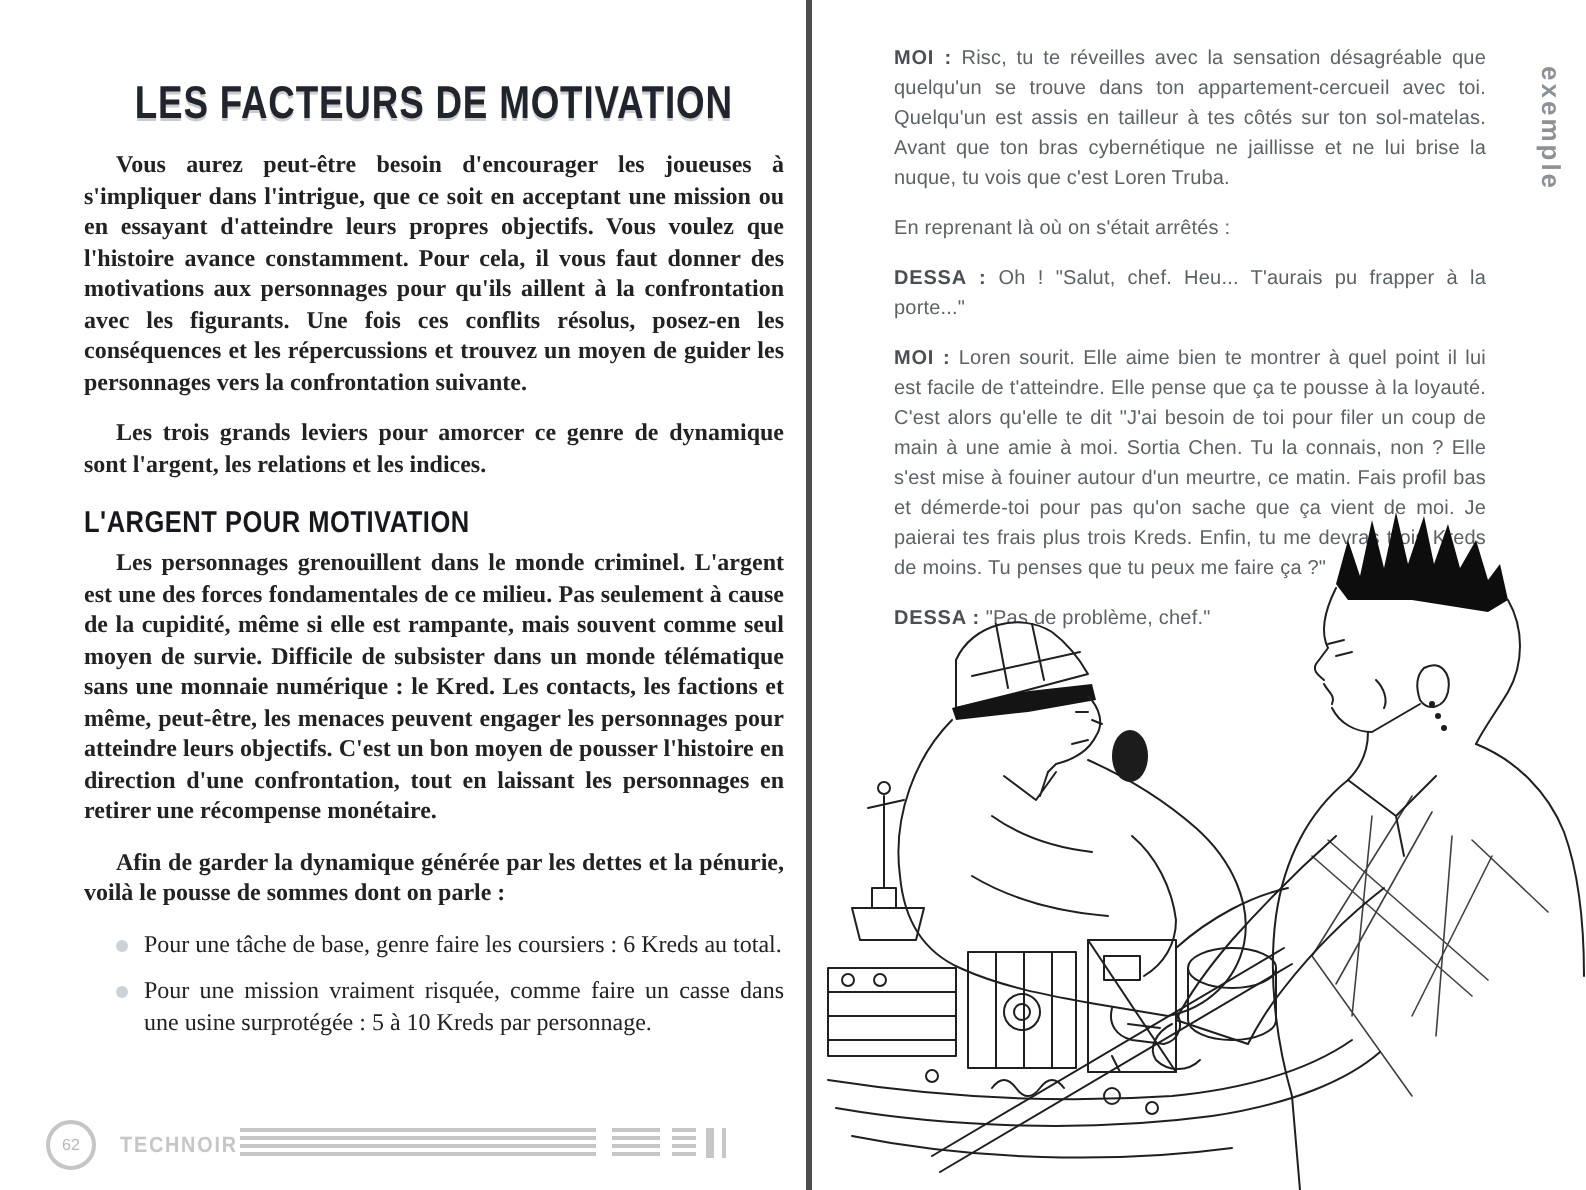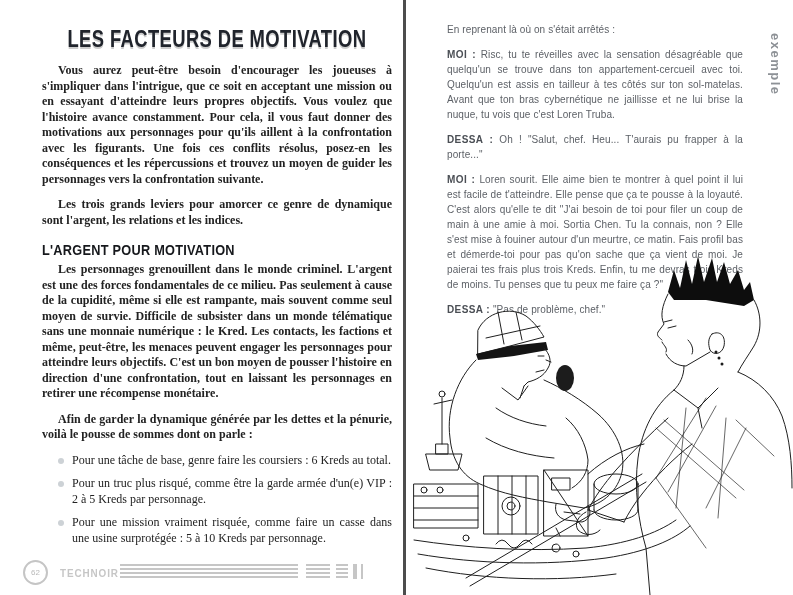--- a/index.html
+++ b/index.html
@@ -8,21 +8,21 @@
     --divider:#4d4d4d; --bullet_gray:#cdd2d6; --line_art:#1f1f1f;
   }
   *{box-sizing:border-box;}
   html,body{margin:0;padding:0;background:#ffffff;}
   .spread{position:relative;width:793px;height:595px;background:#fff;overflow:hidden;
           font-family:"Liberation Serif",serif;}
 
   
   .left-page{position:absolute;left:0;top:0;width:405px;height:595px;}
   .lp-content{position:absolute;left:42px;top:26px;width:350px;}
-  .lp-title-wrap{display:flex;justify-content:center;margin:0 0 10px 0;align-items:center;}
+  .lp-title-wrap{display:flex;justify-content:center;margin:12px 0 10px 0;align-items:center;}
   .lp-title{font-family:"Liberation Sans",sans-serif;font-weight:bold;font-size:23px;
             letter-spacing:.5px;color:var(--title_ink);white-space:nowrap;
             transform:scaleX(.8);transform-origin:center;
             text-shadow:0 1.5px 0 rgba(110,110,110,.35);}
   .lp-p{margin:0 0 10px 0;font-size:12px;line-height:15.5px;color:var(--body_ink);
         text-align:justify;text-indent:16px;font-weight:bold;}
   .lp-h2{font-family:"Liberation Sans",sans-serif;font-weight:bold;font-size:15px;
          color:#16181c;letter-spacing:.3px;margin:13px 0 4px 0;white-space:nowrap;
          transform:scaleX(.85);transform-origin:left;}
   .lp-bullets{list-style:none;margin:2px 0 0 0;padding:0 0 0 30px;}
@@ -75,49 +75,45 @@
       <div class="lp-h2">L'ARGENT POUR MOTIVATION</div>
       <p class="lp-p">Les personnages grenouillent dans le monde criminel. L'argent est une des forces fondamentales de ce milieu. Pas seulement à cause de la cupidité, même si elle est rampante, mais souvent comme seul moyen de survie. Difficile de subsister dans un monde télématique sans une monnaie numérique : le Kred. Les contacts, les factions et même, peut-être, les menaces peuvent engager les personnages pour atteindre leurs objectifs. C'est un bon moyen de pousser l'histoire en direction d'une confrontation, tout en laissant les personnages en retirer une récompense monétaire.</p>
       <p class="lp-p">Afin de garder la dynamique générée par les dettes et la pénurie, voilà le pousse de sommes dont on parle :</p>
       <ul class="lp-bullets">
         <li>
           <span class="bullet-dot"></span>
           <span>Pour une tâche de base, genre faire les coursiers : 6 Kreds au total.</span>
         </li>
         <li>
           <span class="bullet-dot"></span>
-          <span>Pour un truc plus risqué, comme être la garde armée d'un(e) VIP : 2 à 5 Kreds par personnage.</span>
-        </li>
-        <li>
-          <span class="bullet-dot"></span>
           <span>Pour une mission vraiment risquée, comme faire un casse dans une usine surprotégée : 5 à 10 Kreds par personnage.</span>
         </li>
       </ul>
     </div>
 
     <div class="footer">
       <div class="pageno-ring">
         <span>62</span>
       </div>
       <div class="logo">TECHNOIR</div>
       <div class="barcode">
         <span class="bc" style="width:178px;margin-right:8px;"></span><span class="bc" style="width:24px;margin-right:6px;"></span><span class="bc" style="width:12px;margin-right:5px;"></span><span class="bc solid" style="width:4px;margin-right:4px;"></span><span class="bc solid" style="width:2px;"></span>
       </div>
     </div>
   </div>
 
   <div class="divider"></div>
 
   <div class="right-page">
     <div class="rp-content">
-      <p class="rp-p">En reprenant là où on s'était arrêtés :</p>
       <p class="rp-p">
         <b>MOI :</b>
         <span>Risc, tu te réveilles avec la sensation désagréable que quelqu'un se trouve dans ton appartement-cercueil avec toi. Quelqu'un est assis en tailleur à tes côtés sur ton sol-matelas. Avant que ton bras cybernétique ne jaillisse et ne lui brise la nuque, tu vois que c'est Loren Truba.</span>
       </p>
+      <p class="rp-p">En reprenant là où on s'était arrêtés :</p>
       <p class="rp-p">
         <b>DESSA :</b>
         <span>Oh ! "Salut, chef. Heu... T'aurais pu frapper à la porte..."</span>
       </p>
       <p class="rp-p">
         <b>MOI :</b>
         <span>Loren sourit. Elle aime bien te montrer à quel point il lui est facile de t'atteindre. Elle pense que ça te pousse à la loyauté. C'est alors qu'elle te dit "J'ai besoin de toi pour filer un coup de main à une amie à moi. Sortia Chen. Tu la connais, non ? Elle s'est mise à fouiner autour d'un meurtre, ce matin. Fais profil bas et démerde-toi pour pas qu'on sache que ça vient de moi. Je paierai tes frais plus trois Kreds. Enfin, tu me devras trois Kreds de moins. Tu penses que tu peux me faire ça ?"</span>
       </p>
       <p class="rp-p">
         <b>DESSA :</b>

